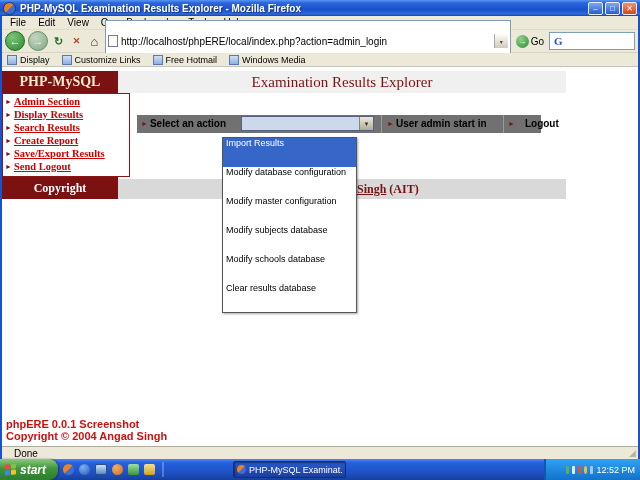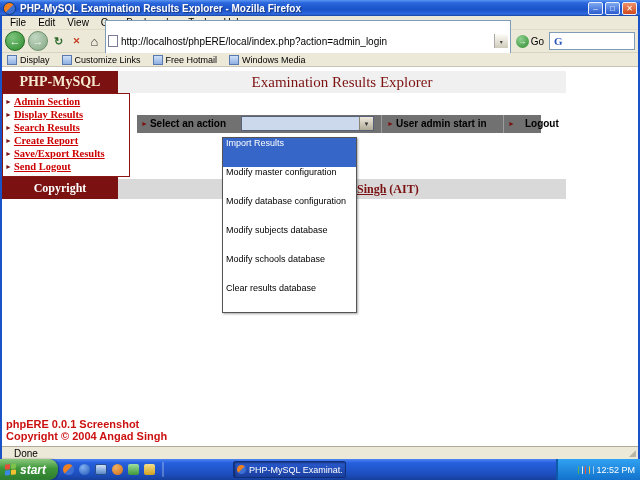--- a/index.html
+++ b/index.html
@@ -131,21 +131,21 @@
   .ql-4{background:radial-gradient(circle at 35% 30%,#f0b060,#d06a18);border-radius:50%;}
   .ql-5{background:linear-gradient(#9fe09f,#3e9639);}
   .ql-6{background:linear-gradient(#f5e08a,#d0a020);}
   .ql-divider{width:2px;height:15px;background:rgba(255,255,255,.25);margin-left:2px;}
   .task-btn{position:absolute;left:233px;top:2px;width:113px;height:17px;box-sizing:border-box;
     background:linear-gradient(#2a5bd0,#1b3f9e);border:1px solid #11307c;border-radius:2px;
     box-shadow:inset 1px 1px 2px rgba(0,0,0,.45);display:flex;align-items:center;padding:0 3px;cursor:pointer;}
   .task-icon{width:9px;height:9px;border-radius:50%;flex:none;margin-right:3px;
     background:linear-gradient(135deg,#f08020 48%,#3b6fd4 52%);}
   .task-label{color:#fff;font-size:9px;white-space:nowrap;overflow:hidden;}
-  .tray{position:absolute;right:0;top:0;height:21px;width:84px;box-sizing:border-box;
+  .tray{position:absolute;right:0;top:0;height:21px;width:96px;box-sizing:border-box;
     background:linear-gradient(180deg,#31a2f2,#1272cc);border-left:2px solid #0d5aaa;
     display:flex;align-items:center;padding-left:20px;gap:3px;}
   .tray-icon{width:8px;height:8px;border-radius:1px;}
   .ti-1{background:#58b058;} .ti-2{background:#e8e8e8;} .ti-3{background:#e84c3d;}
   .ti-4{background:#f0c030;border-radius:50%;} .ti-5{background:#9fc8f0;}
   .clock{margin-left:auto;padding-right:5px;color:#fff;font-size:9px;white-space:nowrap;}
 </style>
 </head>
 <body>
 
@@ -270,22 +270,22 @@
 
       <div class="info-row">
         <span class="user-info">
           <span class="user-name">Singh</span>
           <span>(AIT)</span>
         </span>
       </div>
 
       <div class="dropdown">
         <div class="dd-item highlight">Import Results</div>
+        <div class="dd-item">Modify database configuration</div>
         <div class="dd-item">Modify master configuration</div>
-        <div class="dd-item">Modify database configuration</div>
         <div class="dd-item">Modify subjects database</div>
         <div class="dd-item">Modify schools database</div>
         <div class="dd-item">Clear results database</div>
       </div>
 
       <div class="footer-line f1">phpERE 0.0.1 Screenshot</div>
       <div class="footer-line f2">Copyright © 2004 Angad Singh</div>
     </div>
 
     <div class="statusbar">

